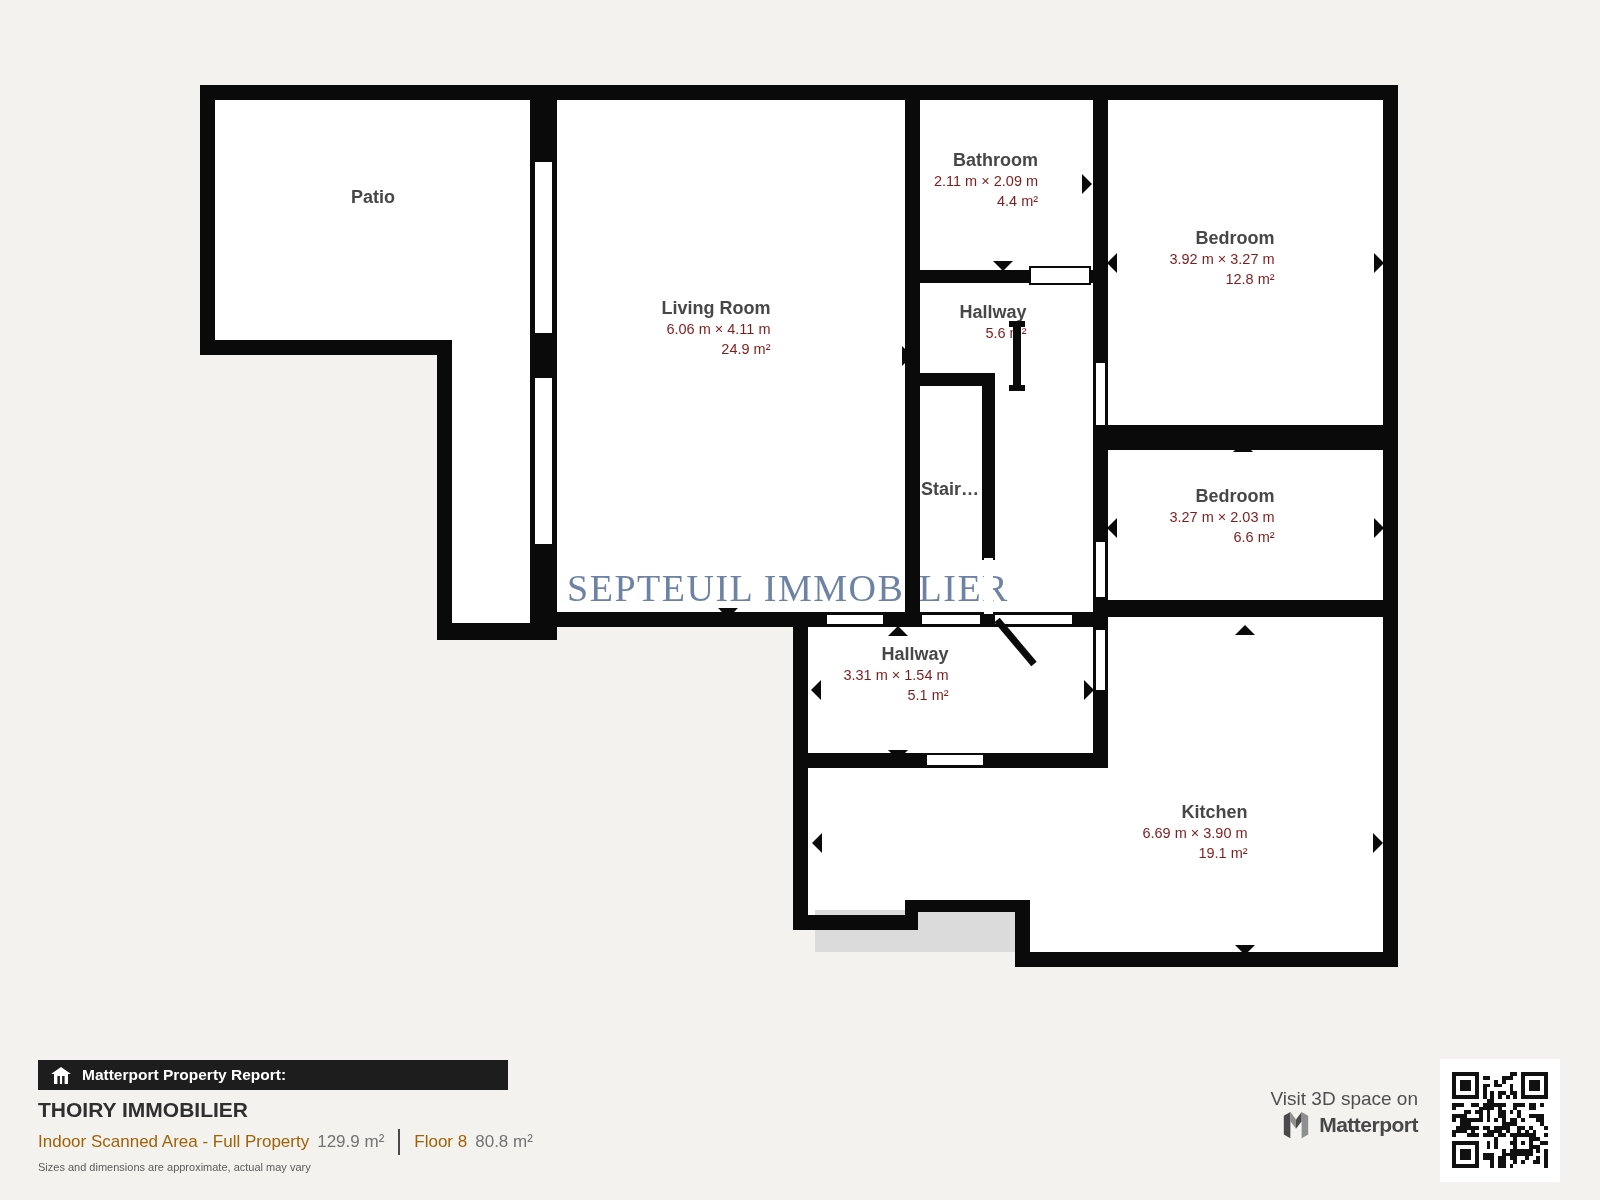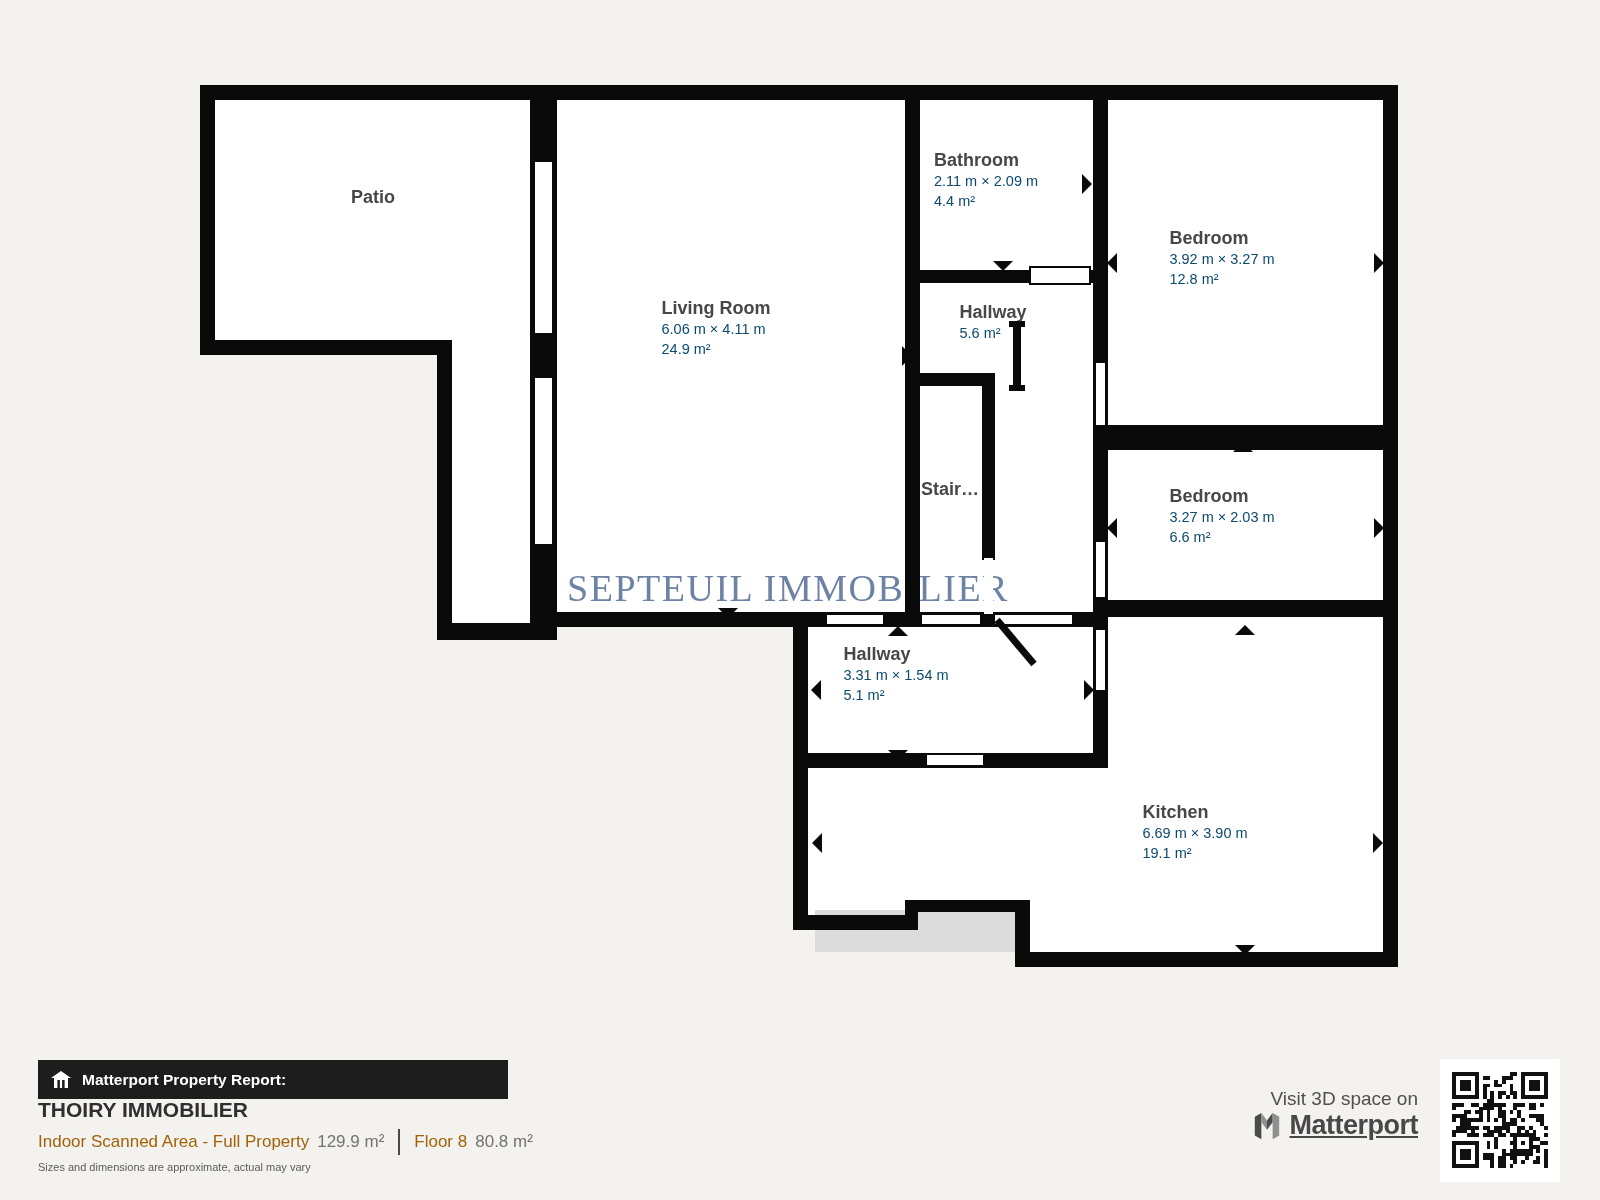--- a/index.html
+++ b/index.html
@@ -1,38 +1,38 @@
 <!DOCTYPE html>
 <html><head>
 <meta charset="utf-8">
 <style>
   html,body{margin:0;padding:0;background:#f3f2ef;}
   #canvas{position:relative;width:1600px;height:1200px;background:#f3f2ef;overflow:hidden;
           font-family:"Liberation Sans","DejaVu Sans",sans-serif;}
   #plan-svg{position:absolute;left:0;top:0;z-index:1;}
   
-  .lbl{position:absolute;transform:translate(-50%,-50%);text-align:left;white-space:nowrap;z-index:4;}
+  .lbl{position:absolute;transform:translate(-50%,-50%);text-align:right;white-space:nowrap;z-index:4;}
   .rname{display:block;font-size:18px;font-weight:bold;color:#474747;line-height:1.3;}
-  .rdim{display:block;font-size:14.5px;color:#0c4a6e;line-height:1.32;}
+  .rdim{display:block;font-size:14.5px;color:#7f1d1d;line-height:1.32;}
   
   .leaf{position:absolute;background:#0a0a0a;z-index:5;}
   
-  #report-bar{position:absolute;left:38px;top:1060px;width:470px;height:39px;background:#1d1d1d;
+  #report-bar{position:absolute;left:38px;top:1060px;width:470px;height:30px;background:#1d1d1d;
               display:flex;align-items:center;gap:11px;padding-left:13px;box-sizing:border-box;z-index:6;}
   #report-bar span{color:#fff;font-size:15.5px;font-weight:bold;}
   #prop-title{position:absolute;left:38px;top:1098px;font-size:21px;font-weight:bold;color:#2f2f2f;z-index:6;}
   #stats{position:absolute;left:38px;top:1129px;display:flex;align-items:center;font-size:17px;z-index:6;}
   .st-b{font-weight:normal;color:#a16207;}
   .st-v{color:#737373;margin-left:8px;}
   .st-div{width:2px;height:26px;background:#4a4a4a;margin:0 14px;}
   #disclaimer{position:absolute;left:38px;top:1161px;font-size:11px;color:#5b5b5b;z-index:6;}
   
   #visit-line{position:absolute;right:182px;top:1088px;font-size:19px;color:#4f4f4f;z-index:6;}
   #brand-row{position:absolute;right:182px;top:1110px;display:flex;align-items:center;gap:8px;z-index:6;}
-  #brand-row b{font-size:27px;color:#484848;letter-spacing:-0.5px;text-decoration:underline;}
+  #brand-row b{font-size:21px;color:#484848;letter-spacing:-0.5px;}
   #qr-box{position:absolute;left:1440px;top:1059px;width:120px;height:123px;background:#fff;z-index:6;}
   #qr-box svg{position:absolute;left:12px;top:13px;}
 </style>
 </head>
 <body>
 
 <div id="canvas">
 
   <svg id="plan-svg" width="1600" height="1200" viewBox="0 0 1600 1200">
 

